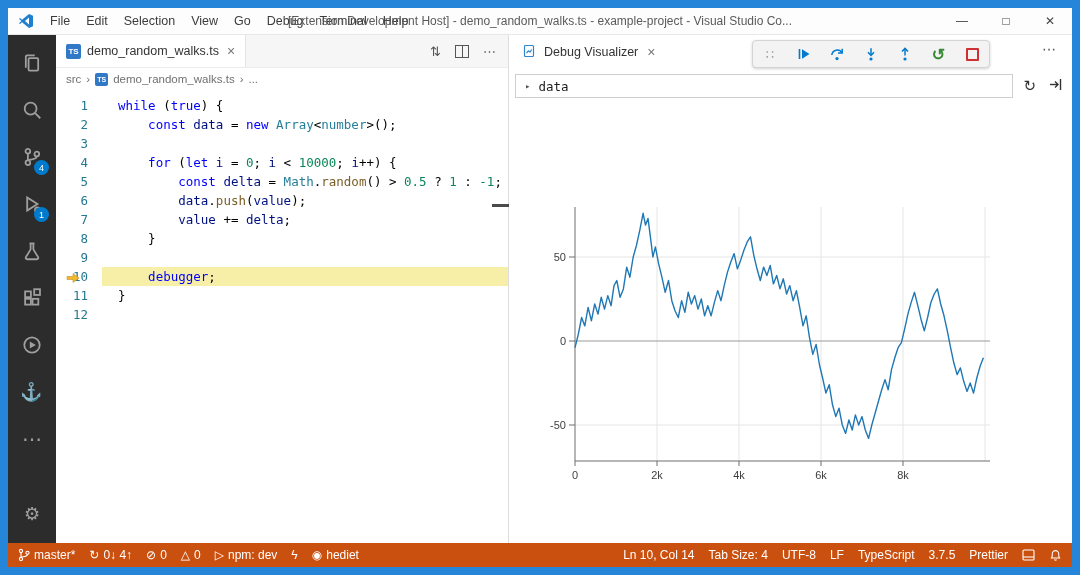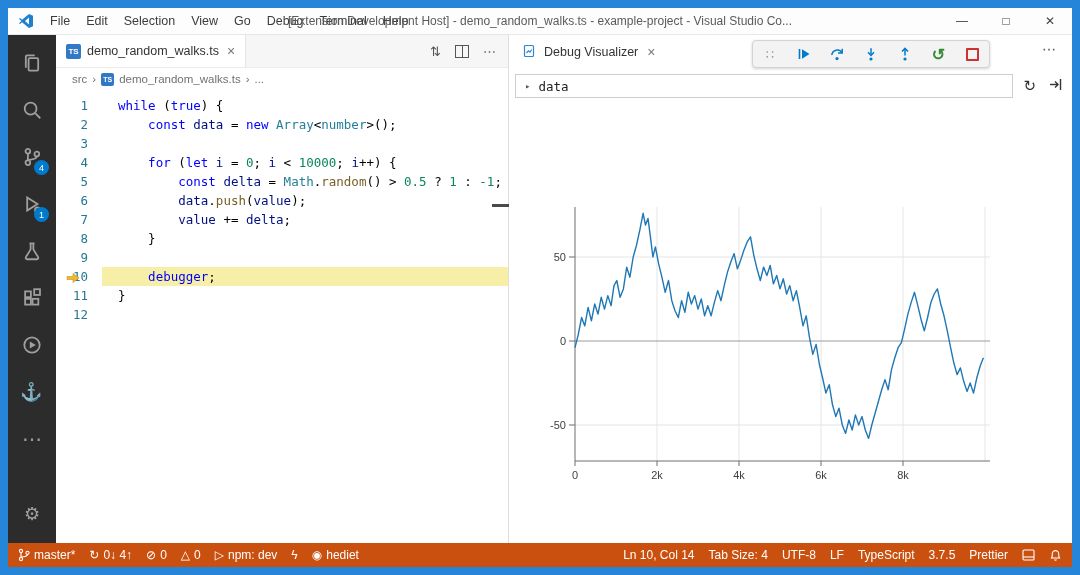--- a/index.html
+++ b/index.html
@@ -24,21 +24,21 @@
   .editor-group{width:452px;flex:0 0 auto;display:flex;flex-direction:column;background:#fff;border-right:1px solid #ddd;position:relative;}
   .tabbar{height:32px;flex:0 0 auto;background:#f6f6f6;display:flex;align-items:stretch;border-bottom:1px solid #ececec;}
   .tab{background:#fff;border-right:1px solid #e5e5e5;display:flex;align-items:center;padding:0 10px;gap:6px;font-size:12.5px;color:#333;}
   .ts-icon{width:15px;height:15px;background:#3178c6;color:#fff;font-size:8px;font-weight:bold;display:flex;align-items:center;justify-content:center;border-radius:2px;flex:0 0 auto;}
   .ts-icon.mini{width:13px;height:13px;font-size:7px;}
   .tab-close{color:#777;font-size:14px;margin-left:2px;}
   .tab-actions{margin-left:auto;display:flex;align-items:center;gap:14px;padding-right:12px;color:#555;}
   .ta-glyph{font-size:13px;color:#555;}
   .split-box{width:12px;height:11px;border:1.2px solid #555;position:relative;display:inline-block;}
   .split-box::after{content:"";position:absolute;left:50%;top:0;bottom:0;border-left:1.2px solid #555;}
-  .breadcrumb{height:22px;flex:0 0 auto;display:flex;align-items:center;font-size:11.5px;color:#717171;padding-left:16px;gap:5px;}
+  .breadcrumb{height:22px;flex:0 0 auto;display:flex;align-items:center;font-size:11.5px;color:#717171;padding-left:10px;gap:5px;}
   .code-area{flex:1;position:relative;font-family:"DejaVu Sans Mono","Liberation Mono",monospace;font-size:12.5px;overflow:hidden;padding-top:6px;}
   .code-line{display:flex;height:19px;line-height:19px;position:relative;}
   .gutter{width:46px;flex:0 0 auto;text-align:right;padding-right:14px;color:#237893;box-sizing:border-box;}
   .line-content{white-space:pre;flex:1;padding-left:16px;color:#000;}
   .code-line.hl .line-content{background:#f7efa8;}
   .dbg-arrow{position:absolute;left:10px;top:3px;}
   .c-kw{color:#0000ff;} .c-type{color:#267f99;} .c-var{color:#001080;} .c-num{color:#098658;} .c-fn{color:#795e26;} .c-p{color:#000;}
   .sash-handle{position:absolute;right:-1px;top:169px;width:17px;height:3px;background:#4a4a4a;z-index:4;}
   
   .right-panel{flex:1;display:flex;flex-direction:column;background:#fff;min-width:0;position:relative;}

